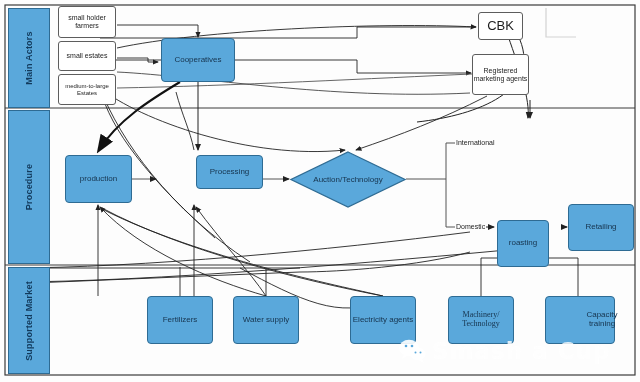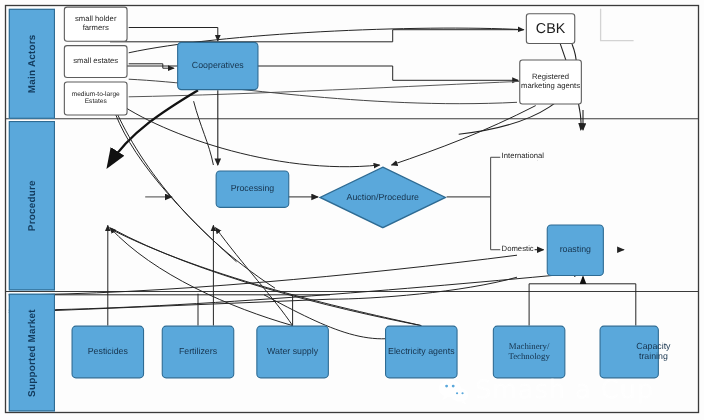--- a/index.html
+++ b/index.html
@@ -15,21 +15,21 @@
         display:flex;align-items:center;justify-content:center;}
   .lane span{transform:rotate(-90deg);white-space:nowrap;font-size:9px;
              font-weight:bold;color:#123a5c;letter-spacing:.2px;}
   .dmd-wrap{position:absolute;}
   .dmd-label{position:absolute;left:0;top:0;width:100%;height:100%;
              display:flex;align-items:center;justify-content:center;
              font-size:8px;color:#16334d;}
   .edge-label{position:absolute;font-size:7px;color:#1d1d1d;background:#fdfdfd;
               padding:0 1px;white-space:nowrap;}
   #watermark{position:absolute;left:398px;top:334px;width:242px;height:34px;
-             display:flex;align-items:flex-end;gap:6px;pointer-events:none;}
+             display:flex;align-items:center;gap:6px;pointer-events:none;font-weight:bold;}
   #watermark .wm-text{font-size:23px;color:#ffffff;opacity:.82;letter-spacing:1px;
                       font-family:"DejaVu Sans",sans-serif;}
 </style>
 </head>
 <body>
 
 <div id="canvas">
 
   <svg class="layer" viewBox="0 0 640 382">
     <defs>
@@ -121,40 +121,41 @@
 
   <div class="node white" style="left:58px;top:6px;width:58px;height:32px;">small holder farmers</div>
   <div class="node white" style="left:58px;top:41px;width:58px;height:30px;">small estates</div>
   <div class="node white" style="left:58px;top:74px;width:58px;height:31px;font-size:6px;">medium-to-large Estates</div>
 
   <div class="node blue" style="left:161px;top:38px;width:74px;height:44px;">Cooperatives</div>
 
   <div class="node white" style="left:478px;top:12px;width:45px;height:28px;font-size:13px;">CBK</div>
   <div class="node white" style="left:472px;top:54px;width:57px;height:41px;">Registered marketing agents</div>
 
+  <div class="node blue" style="left:65px;top:155px;width:67px;height:48px;">production</div>
   <div class="node blue" style="left:161px;top:155px;width:67px;height:34px;margin-left:35px;">Processing</div>
 
   <div class="dmd-wrap" style="left:290px;top:151px;width:116px;height:57px;">
     <svg width="116" height="57" viewBox="0 0 116 57">
       <polygon points="58,1 115,28.5 58,56 1,28.5" fill="#5aa8db" stroke="#2e6b93" stroke-width="1.2"></polygon>
     </svg>
-    <div class="dmd-label">Auction/Procedure</div>
+    <div class="dmd-label">Auction/Technology</div>
   </div>
 
-  <div class="node blue" style="left:497px;top:204px;width:52px;height:47px;">roasting</div>
+  <div class="node blue" style="left:497px;top:220px;width:52px;height:47px;">roasting</div>
+  <div class="node blue" style="left:568px;top:204px;width:66px;height:47px;">Retailing</div>
 
   <div class="edge-label" style="left:455px;top:139px;">International</div>
   <div class="edge-label" style="left:455px;top:223px;">Domestic</div>
 
-  <div class="node blue" style="left:65px;top:296px;width:66px;height:48px;">Pesticides</div>
   <div class="node blue" style="left:147px;top:296px;width:66px;height:48px;">Fertilizers</div>
   <div class="node blue" style="left:233px;top:296px;width:66px;height:48px;">Water supply</div>
   <div class="node blue" style="left:350px;top:296px;width:66px;height:48px;">Electricity agents</div>
   <div class="node blue" style="left:448px;top:296px;width:66px;height:48px;font-family:Liberation Serif, serif;">Machinery/ Technology</div>
-  <div class="node blue" style="left:545px;top:296px;width:54px;height:48px;padding-left:44px;">Capacity training</div>
+  <div class="node blue" style="left:545px;top:296px;width:70px;height:48px;padding-left:44px;">Capacity training</div>
 
   <div id="watermark">
     <svg width="28" height="24" viewBox="0 0 28 24">
       <ellipse cx="11" cy="9" rx="10" ry="8.2" fill="#ffffff" opacity=".9"></ellipse>
       <path d="M6,15 L4,20 L9,17 z" fill="#ffffff" opacity=".9"></path>
       <circle cx="8" cy="7" r="1.3" fill="#5aa8db"></circle>
       <circle cx="14" cy="7" r="1.3" fill="#5aa8db"></circle>
       <ellipse cx="20" cy="15" rx="7.6" ry="6.2" fill="#ffffff" opacity=".9"></ellipse>
       <path d="M24,20 L26,24 L21,21.5 z" fill="#ffffff" opacity=".9"></path>
       <circle cx="17.5" cy="13.5" r="1" fill="#5aa8db"></circle>

